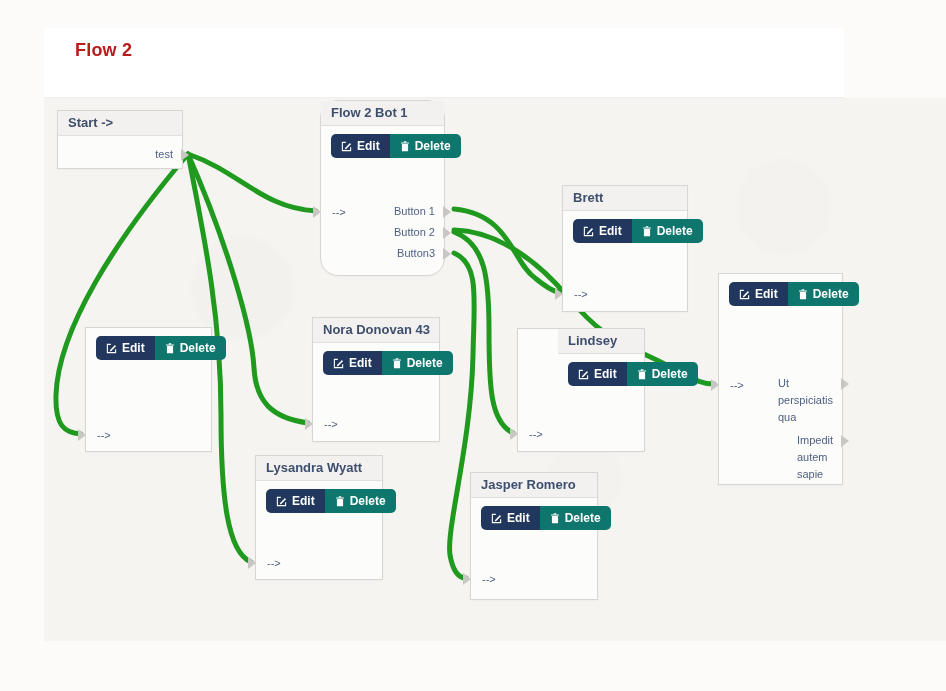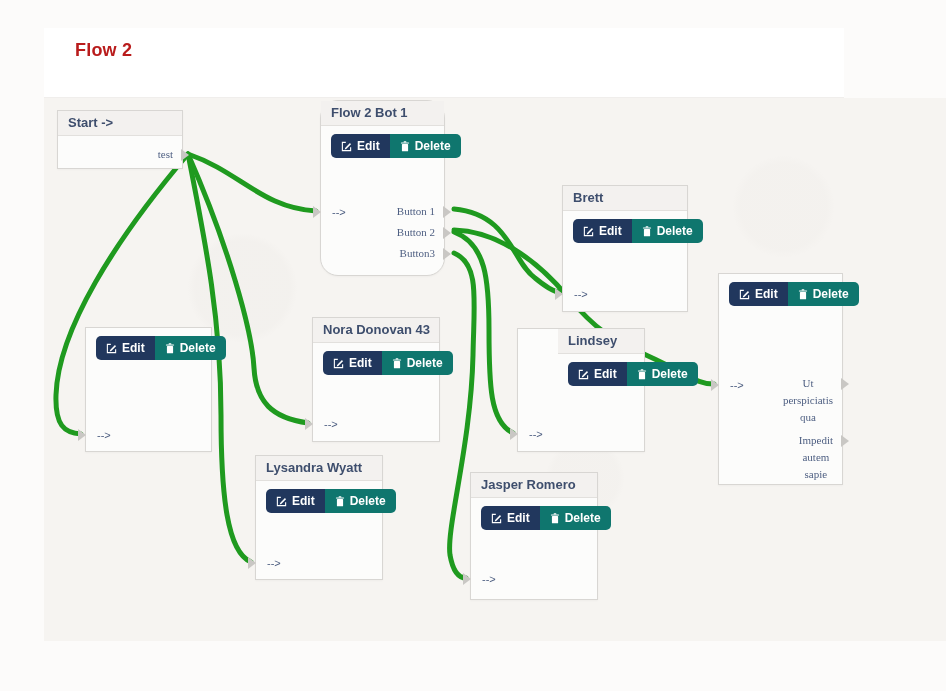--- a/index.html
+++ b/index.html
@@ -48,22 +48,22 @@
     font-family:"Liberation Sans", sans-serif;
   }
   .btn svg{display:block;}
   .btn-edit{background:#21375d;border-radius:5px 0 0 5px;}
   .btn-delete{background:#0f766e;border-radius:0 5px 5px 0;}
   .io-input{
     position:absolute;left:0;height:16px;line-height:16px;
     font-size:11px;color:#4e5f82;padding-left:11px;white-space:nowrap;
   }
   .io-output{
-    position:absolute;right:0;text-align:center;
-    font-size:11px;line-height:17px;color:#4e5f82;padding-right:9px;white-space:nowrap;font-family:Liberation Serif, serif;
+    position:absolute;right:0;text-align:left;
+    font-size:11px;line-height:17px;color:#4e5f82;padding-right:9px;white-space:nowrap;
   }
   .conn{
     position:absolute;width:0;height:0;
     border-top:6px solid transparent;border-bottom:6px solid transparent;
     border-left:8px solid #c9c7c4;
   }
   .conn.in{left:-8px;}
   .conn.out{right:-7px;}
 </style>
 </head>

